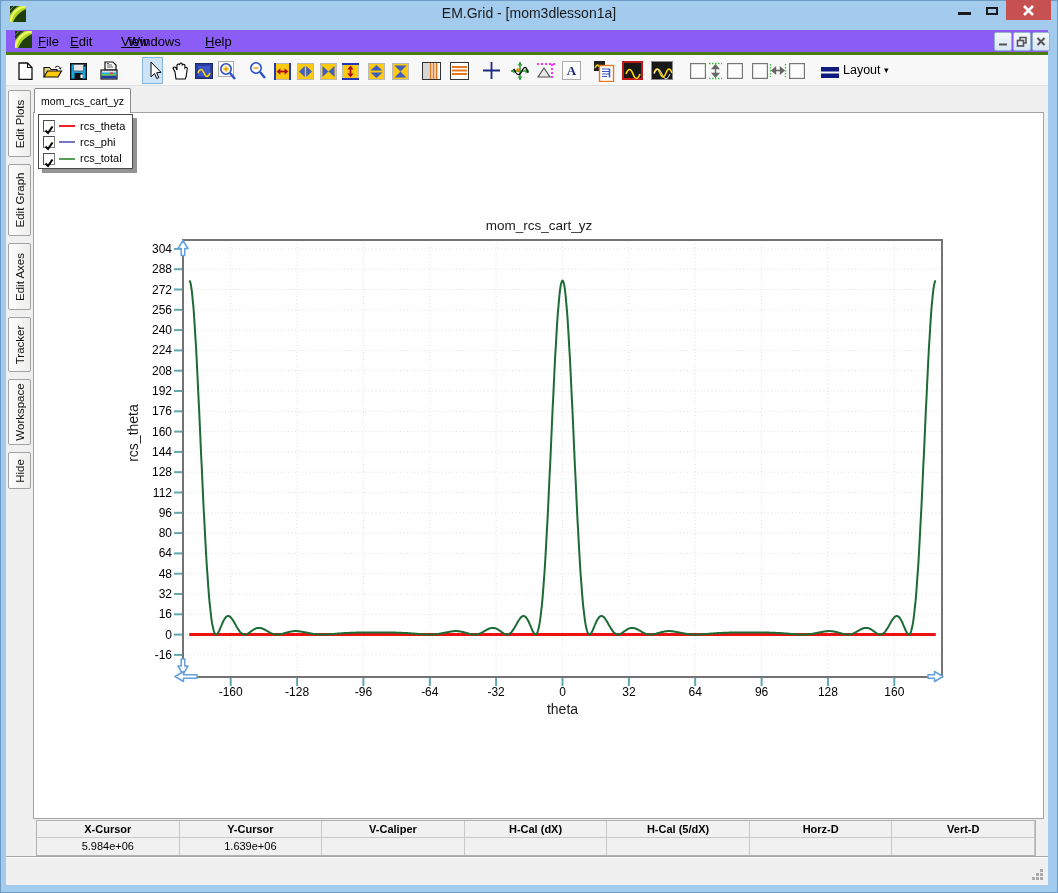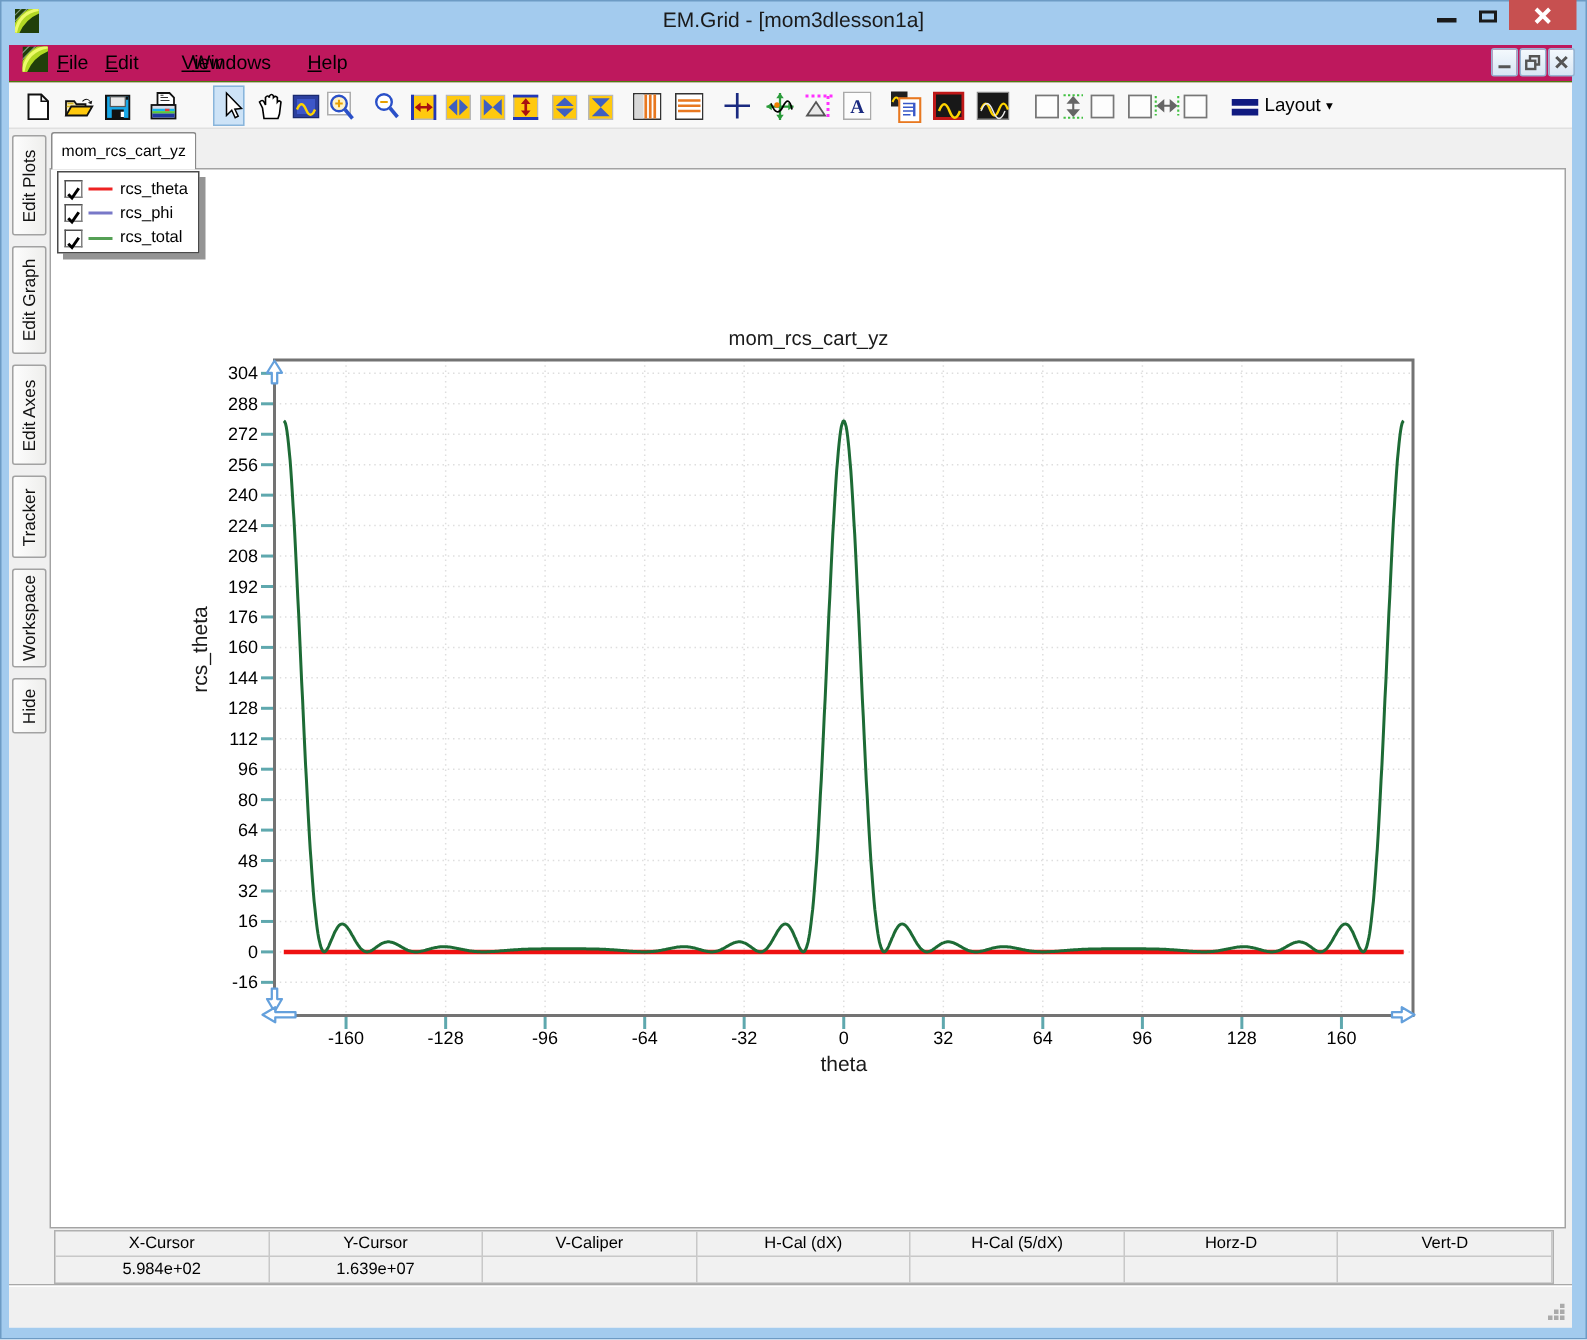--- a/index.html
+++ b/index.html
@@ -1,36 +1,36 @@
 <!DOCTYPE html>
 <html><head><meta charset="utf-8"><style>
 *{margin:0;padding:0;box-sizing:border-box}
 body{width:1058px;height:893px;font-family:"Liberation Sans",sans-serif;overflow:hidden}
 #win{position:relative;width:1058px;height:893px;background:#a3cbee;outline:1px solid #6d9bc4;outline-offset:-1px}
 #title{position:absolute;left:0;top:0;width:100%;height:30px;font-size:14px;color:#1a1a1a;text-align:center;line-height:26px}
 #client{position:absolute;left:6px;top:30px;width:1042px;height:855px;background:#f7f7f7}
-#menubar{position:absolute;left:0;top:0;width:100%;height:25px;background:#be185d;font-size:13px;border-bottom:1px solid #4d7c0f}
+#menubar{position:absolute;left:0;top:0;width:100%;height:25px;background:#8b5cf6;font-size:13px;border-bottom:3px solid #4d7c0f}
 .mi{position:absolute;top:4px;color:#000}
 .mi u{text-decoration:underline}
 .mdib{position:absolute;top:2px;width:18px;height:19px;background:linear-gradient(#f4f9fd,#d8e6f4);border:1px solid #96b4d2;border-radius:2px}
 #toolbar{position:absolute;left:0;top:25px;width:100%;height:31px;background:#f8f8f8;border-bottom:1px solid #e0e0e0}
 #mdi{position:absolute;left:0;top:56px;width:1042px;height:773px;background:#f0f0f0}
 .sbtn{position:absolute;left:2px;width:23px;background:linear-gradient(90deg,#fdfdfd,#eeeeec);border:1px solid #a2a2a2;border-radius:2px;}
 .sbtn span{position:absolute;left:50%;top:50%;transform:translate(-50%,-50%) rotate(-90deg);white-space:nowrap;font-size:11.5px;color:#111}
 #tab{position:absolute;left:28px;top:2px;width:97px;height:25px;background:#fff;border:1px solid #8a8a8a;border-bottom:none;border-radius:2px 2px 0 0;font-size:10.5px;text-align:center;line-height:24px;z-index:2}
 #panel{position:absolute;left:27px;top:26px;width:1011px;height:707px;background:#fff;border:1px solid #a3a3a3;z-index:1}
 #legend{position:absolute;left:32px;top:28px;width:95px;height:55px;background:#fff;border:1px solid #4a4a4a;box-shadow:4px 4px 0 rgba(90,90,90,.65);z-index:3;padding-top:3px}
 .lrow{height:16.3px;position:relative}
 .lcb{position:absolute;left:4px;top:2px;width:12px;height:12px;background:#fff;border:1px solid #808080;border-top-color:#505050;border-left-color:#505050}
 .lln{position:absolute;left:20px;top:7px;width:16px;height:2px}
 .ltx{position:absolute;left:41px;top:1.5px;font-size:11px}
 #stable{position:absolute;left:30px;top:734px;width:1000px;height:36px;border:1px solid #b0b0b0;background:#f1f1f1}
 .trow{display:flex;height:17px}
 .th,.td{width:142.8px;font-size:11px;text-align:center;line-height:17px;border-right:1px solid #c8c8c8}
-.th{font-weight:normal;border-bottom:1px solid #c8c8c8}
+.th{font-weight:bold;border-bottom:1px solid #c8c8c8}
 #groove{position:absolute;left:0;top:770px;width:1042px;height:2px;border-top:1px solid #a8a8a8;border-bottom:1px solid #fff}
 #sbar{position:absolute;left:0;top:829px;width:1042px;height:26px;background:#f0f0f0}
 </style></head><body>
 <div id="win">
   <div id="title">EM.Grid - [mom3dlesson1a]</div>
   <div style="position:absolute;left:10px;top:6px"><svg width="16" height="16" viewBox="0 0 16 16">
         <rect width="16" height="16" fill="#203f0a"></rect>
         <path d="M-0.8 4.8 L4.8 -0.8 M-0.8 8.8 L8.8 -0.8 M1.6 12.0 L12.0 1.6" stroke="#b8c8c0" stroke-width="0.8" opacity="0.65"></path>
         <path d="M16.3 -0.3 Q4.2 4.2 -0.3 16.3" fill="none" stroke="#b2d824" stroke-width="5.8"></path>
         <path d="M15.7 0.3 Q2.6 2.6 0.3 15.7" fill="none" stroke="#edfa6a" stroke-width="2.1"></path>
@@ -369,22 +369,22 @@
           <div class="trow">
             <div class="th">X-Cursor</div>
             <div class="th">Y-Cursor</div>
             <div class="th">V-Caliper</div>
             <div class="th">H-Cal (dX)</div>
             <div class="th">H-Cal (5/dX)</div>
             <div class="th">Horz-D</div>
             <div class="th">Vert-D</div>
           </div>
           <div class="trow">
-            <div class="td">5.984e+02</div>
-            <div class="td">1.639e+07</div>
+            <div class="td">5.984e+06</div>
+            <div class="td">1.639e+06</div>
             <div class="td"></div>
             <div class="td"></div>
             <div class="td"></div>
             <div class="td"></div>
             <div class="td"></div>
           </div>
         </div>
       <div id="groove"></div>
     </div>
     <div id="sbar">

